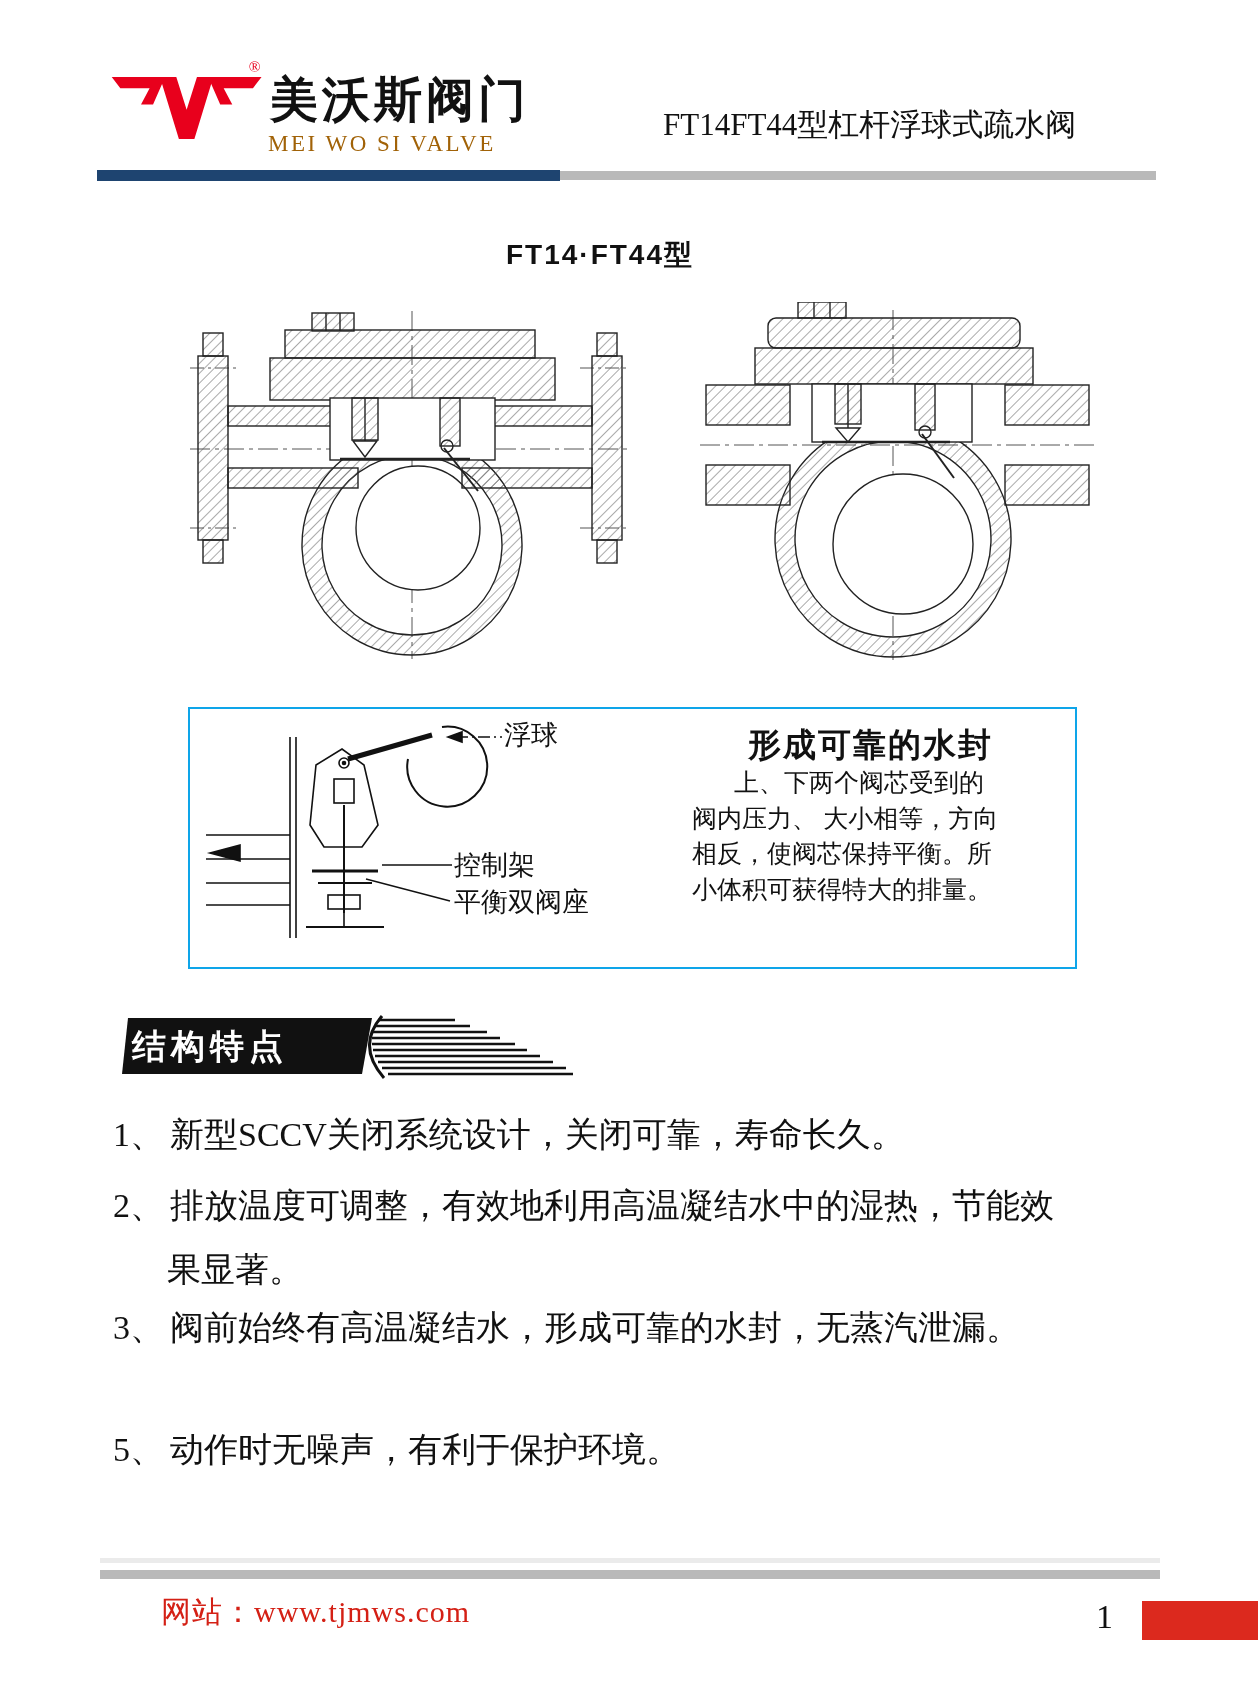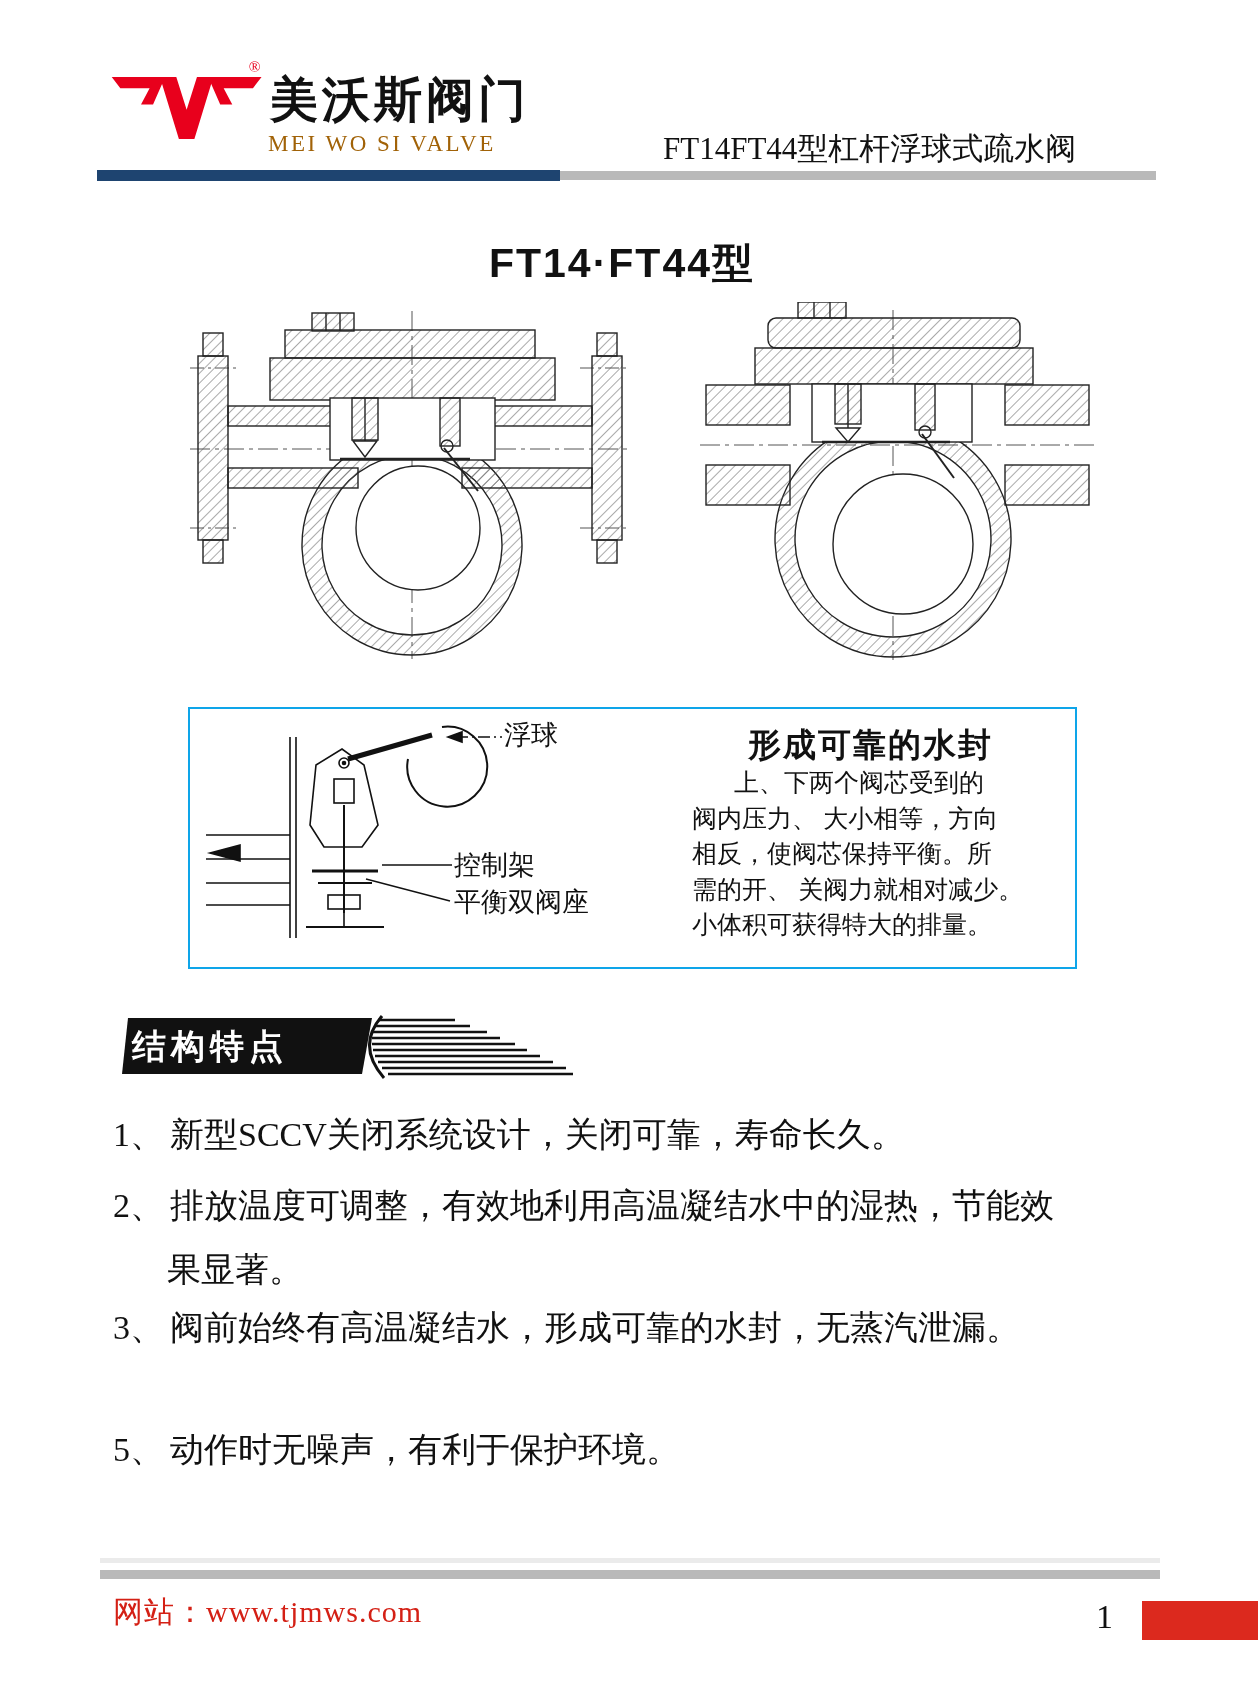--- a/index.html
+++ b/index.html
@@ -2,54 +2,54 @@
 <html><head>
 <meta charset="utf-8">
 <style>
   html,body{margin:0;padding:0;background:#888;}
   .page{position:relative;width:1258px;height:1683px;background:#ffffff;
         font-family:"Liberation Serif","DejaVu Serif",serif;color:#111;overflow:hidden;margin:0 auto;}
   .abs{position:absolute;}
   .brand-cn{font-size:48px;font-weight:bold;letter-spacing:4px;white-space:nowrap;}
   .brand-en{font-size:23px;letter-spacing:2.5px;color:#a16207;white-space:nowrap;}
   .doc-title{font-size:31px;text-align:right;white-space:nowrap;}
-  .page-title{font-family:"Liberation Sans","DejaVu Sans",sans-serif;font-size:41px;font-weight:bold;
-              letter-spacing:2px;text-align:right;white-space:nowrap;}
+  .page-title{font-family:"Liberation Sans","DejaVu Sans",sans-serif;font-size:28px;font-weight:bold;
+              letter-spacing:2px;text-align:center;white-space:nowrap;}
   .divider-blue{background:#1e4470;}
   .divider-gray{background:#b9b9b9;}
   .mech-box{border:2px solid #0ea5e9;background:#fff;}
   .mech-label{font-size:27px;white-space:nowrap;}
   .mech-title{font-size:33px;font-weight:bold;text-align:center;letter-spacing:2px;white-space:nowrap;}
   .mech-line{font-size:25px;line-height:35.5px;white-space:nowrap;}
   .mech-line.indent{padding-left:42px;}
   .banner-text{font-family:"Liberation Sans","DejaVu Sans",sans-serif;font-size:34px;font-weight:bold;
                color:#fff;letter-spacing:5px;text-align:left;white-space:nowrap;}
   .feat{position:absolute;left:113px;font-size:34px;white-space:nowrap;}
   .feat-num{margin-right:6px;}
-  .website{font-size:30px;color:#d42015;white-space:nowrap;letter-spacing:1px;}
+  .website{font-size:30px;color:#d42015;white-space:nowrap;letter-spacing:1px;margin-left:48px;}
   .pagenum{font-size:34px;color:#111;}
   .red-block{background:#dc291e;}
   svg{display:block;}
 </style>
 </head>
 <body>
 
 <div class="page">
 
   <svg class="abs" style="left:110px;top:55px" width="155" height="100" viewBox="0 0 180 105">
     <g fill="#e8001c">
       <polygon points="2,20 64,20 50,52 36,52 46,33 12,33"></polygon>
       <polygon points="58,20 77,20 89,58 101,20 120,20 98,92 80,92"></polygon>
       <polygon points="114,20 176,20 166,33 132,33 142,52 128,52"></polygon>
     </g>
     <text x="168" y="14" font-size="18" fill="#e8001c" text-anchor="middle">®</text>
   </svg>
   <div class="abs brand-cn" style="left:270px;top:68px">美沃斯阀门</div>
   <div class="abs brand-en" style="left:268px;top:131px">MEI WO SI VALVE</div>
-  <div class="abs doc-title" style="left:663px;top:128px;width:400px">FT14FT44型杠杆浮球式疏水阀</div>
+  <div class="abs doc-title" style="left:663px;top:104px;width:400px">FT14FT44型杠杆浮球式疏水阀</div>
   <div class="abs divider-blue" style="left:97px;top:170px;width:463px;height:11px"></div>
   <div class="abs divider-gray" style="left:560px;top:171px;width:596px;height:9px"></div>
 
   <div class="abs page-title" style="left:445px;top:236px;width:310px">FT14·FT44型</div>
 
   <svg class="abs" style="left:190px;top:283px" width="440" height="380" viewBox="0 0 440 380">
     <defs>
       <pattern id="h1" width="7" height="7" patternUnits="userSpaceOnUse" patternTransform="rotate(45)">
         <line x1="0" y1="0" x2="0" y2="7" stroke="#555" stroke-width="1"></line>
       </pattern>
@@ -177,21 +177,20 @@
 
     <div class="abs mech-label" style="left:314px;top:8px">浮球</div>
     <div class="abs mech-label" style="left:264px;top:138px">控制架</div>
     <div class="abs mech-label" style="left:264px;top:175px">平衡双阀座</div>
 
     <div class="abs mech-title" style="left:528px;top:14px;width:305px">形成可靠的水封</div>
     <div class="abs" style="left:502px;top:56px">
       <div class="mech-line indent">上、下两个阀芯受到的</div>
       <div class="mech-line">阀内压力、 大小相等，方向</div>
       <div class="mech-line">相反，使阀芯保持平衡。所</div>
-      <div class="mech-line">需的开、 关阀力就相对减少。</div>
       <div class="mech-line">小体积可获得特大的排量。</div>
     </div>
   </div>
 
   <svg class="abs" style="left:120px;top:1014px" width="470" height="66" viewBox="0 0 470 66">
     <polygon points="8,4 252,4 242,60 2,60" fill="#111"></polygon>
     <path d="M262,2 Q236,32 264,64" stroke="#111" stroke-width="3" fill="none"></path>
     <g stroke="#111" stroke-width="2.6">
       <line x1="258" y1="6" x2="335" y2="6"></line>
       <line x1="255" y1="12" x2="350" y2="12"></line>

